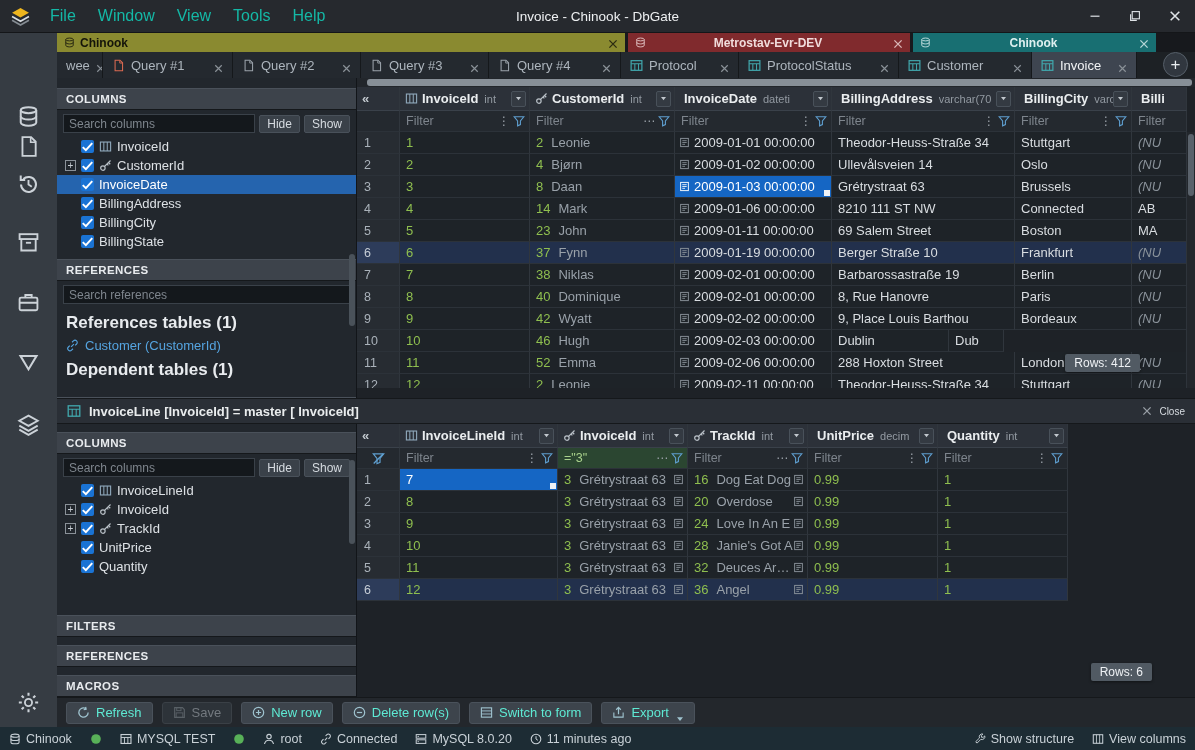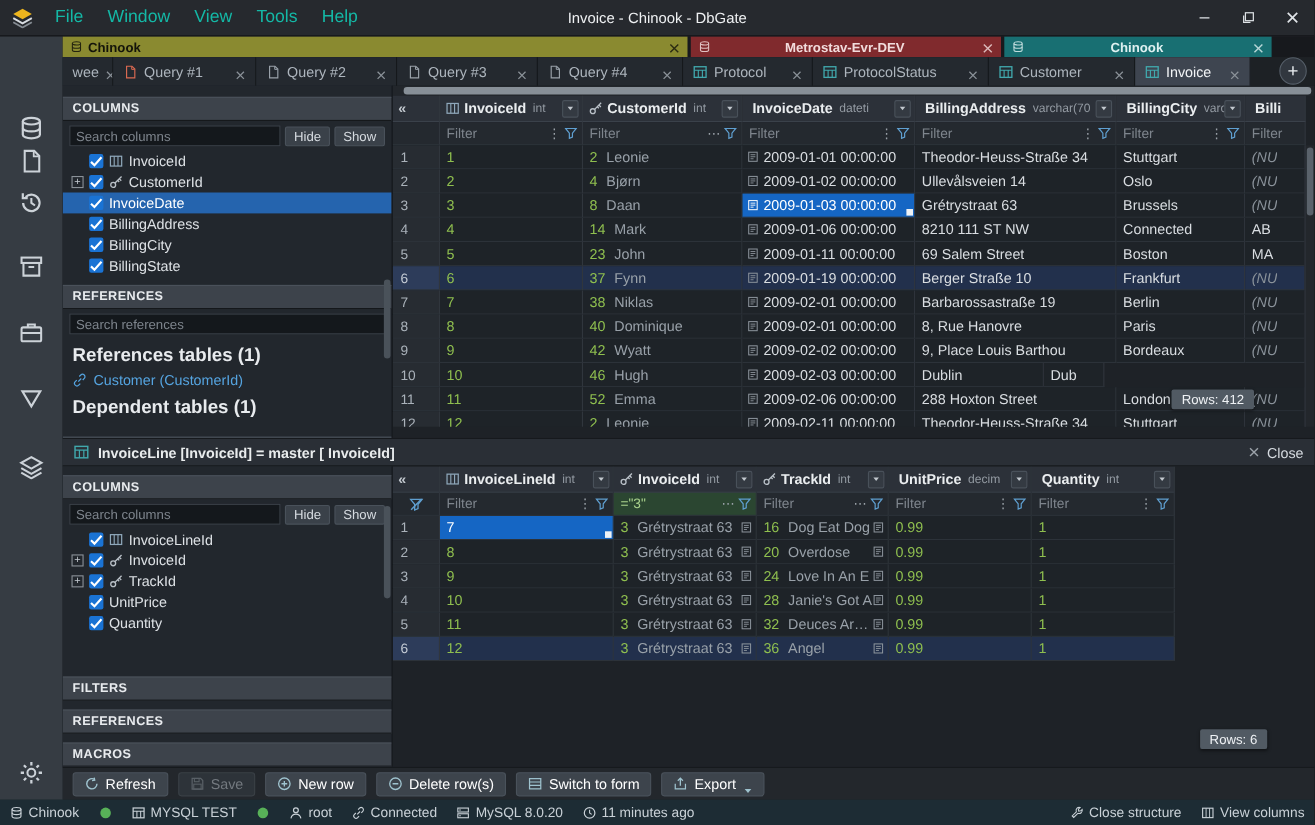--- a/index.html
+++ b/index.html
@@ -121,26 +121,26 @@
 .g-vscroll{position:absolute;top:54px;bottom:10px;right:0;width:9px;background:#23272c;border-left:1px solid #2e343b;}
 .g-vthumb{position:absolute;top:2px;left:1px;right:1px;height:62px;background:#5a626b;border-radius:3px;}
 .rows-badge{position:absolute;background:#515a63;color:#eef1f4;font-size:12px;padding:2px 9px;border-radius:2px;box-shadow:0 1px 3px rgba(0,0,0,.45);}
 .pane.upper .rows-badge{right:55px;bottom:26px;}
 .pane.lower .rows-badge{right:43px;bottom:16px;}
 
 
 .detailbar{height:26px;flex:0 0 26px;background:#2a2f36;border-top:1px solid #15181b;border-bottom:1px solid #15181b;display:flex;align-items:center;padding:0 10px;gap:8px;}
 .detailbar .ic{width:14px;height:14px;}
 .db-title{font-weight:bold;font-size:13px;color:#e9eced;}
-.db-close{margin-left:auto;display:flex;gap:7px;align-items:center;color:#d6dbe0;font-size:13px;}
+.db-close{margin-left:auto;display:flex;gap:7px;align-items:center;color:#d6dbe0;font-size:10px;}
 .db-close .x{width:10px;height:10px;color:#9aa1a8;}
 
 
 .toolbar{height:30px;flex:0 0 30px;background:#23272c;border-top:1px solid #15181b;display:flex;align-items:center;gap:9px;padding:0 9px;}
-.tbtn{height:22px;display:flex;align-items:center;gap:6px;background:#3d444c;border:1px solid #4a525b;border-radius:3px;padding:0 10px;font-size:13px;color:#ffffff;flex:0 0 auto;}
+.tbtn{height:22px;display:flex;align-items:center;gap:6px;background:#3d444c;border:1px solid #4a525b;border-radius:3px;padding:0 10px;font-size:13px;color:#5eead4;flex:0 0 auto;}
 .tbtn .ic{width:13px;height:13px;color:#9fc3cf;}
 .tbtn.disabled{background:#2d3339;color:#73797f;border-color:#3a4046;}
 .tbtn.disabled .ic{color:#5a6167;}
 .tbtn .caret{width:8px;height:6px;color:#c2c8ce;margin-left:1px;}
 .tbtn .caret .ic{width:8px;height:6px;}
 
 
 .statusbar{height:23px;flex:0 0 23px;background:#1d2c34;display:flex;align-items:center;padding:0 9px;gap:18px;font-size:12.5px;color:#c9d1d7;}
 .sb-item{display:flex;align-items:center;gap:5px;flex:0 0 auto;}
 .sb-item .ic{width:12px;height:12px;}
@@ -1564,21 +1564,21 @@
         </span>
         <span>11 minutes ago</span>
       </span>
       <span class="sb-right">
         <span class="sb-item">
           <span class="ic" style="">
             <svg viewBox="0 0 14 14">
               <path d="M12.6 3.4a3.4 3.4 0 0 1-4.6 4L3.6 11.8 2 10.2l4.4-4.4a3.4 3.4 0 0 1 4-4.6L8.6 3l.3 2.1 2.1-.3z" fill="none" stroke="currentColor" stroke-width="1.1"></path>
             </svg>
           </span>
-          <span>Close structure</span>
+          <span>Show structure</span>
         </span>
         <span class="sb-item">
           <span class="ic" style="">
             <svg viewBox="0 0 14 14">
               <rect x="1.5" y="2" width="11" height="10" fill="none" stroke="currentColor" stroke-width="1.2"></rect>
               <path d="M5.2 2v10M8.9 2v10" stroke="currentColor" stroke-width="1"></path>
             </svg>
           </span>
           <span>View columns</span>
         </span>

